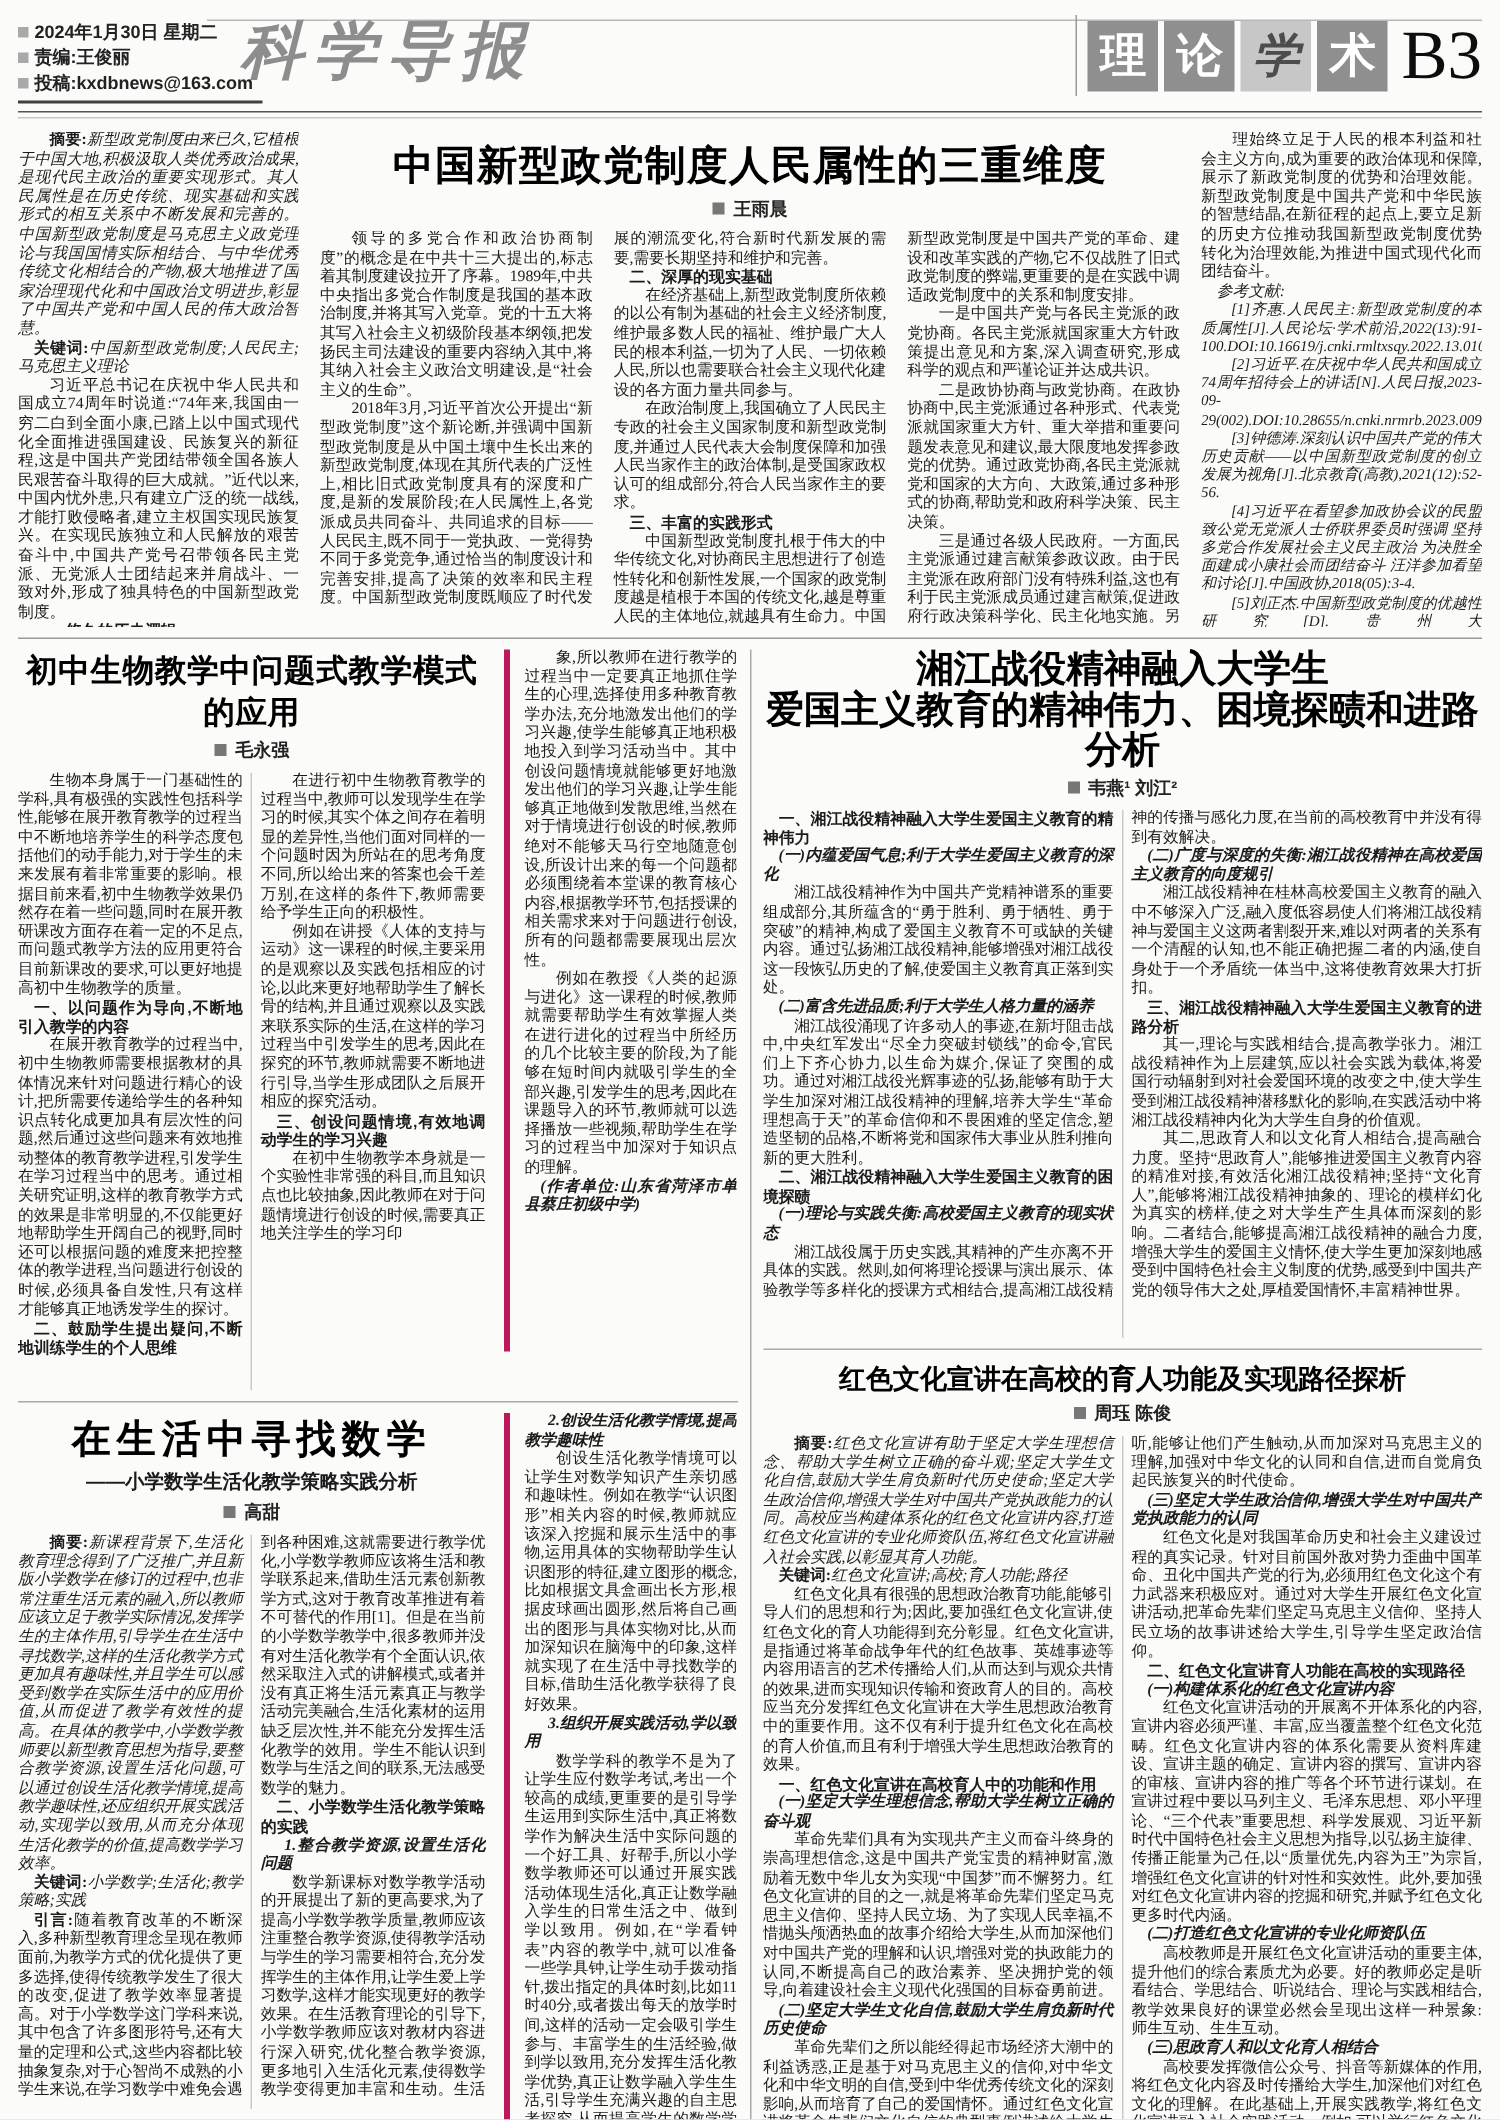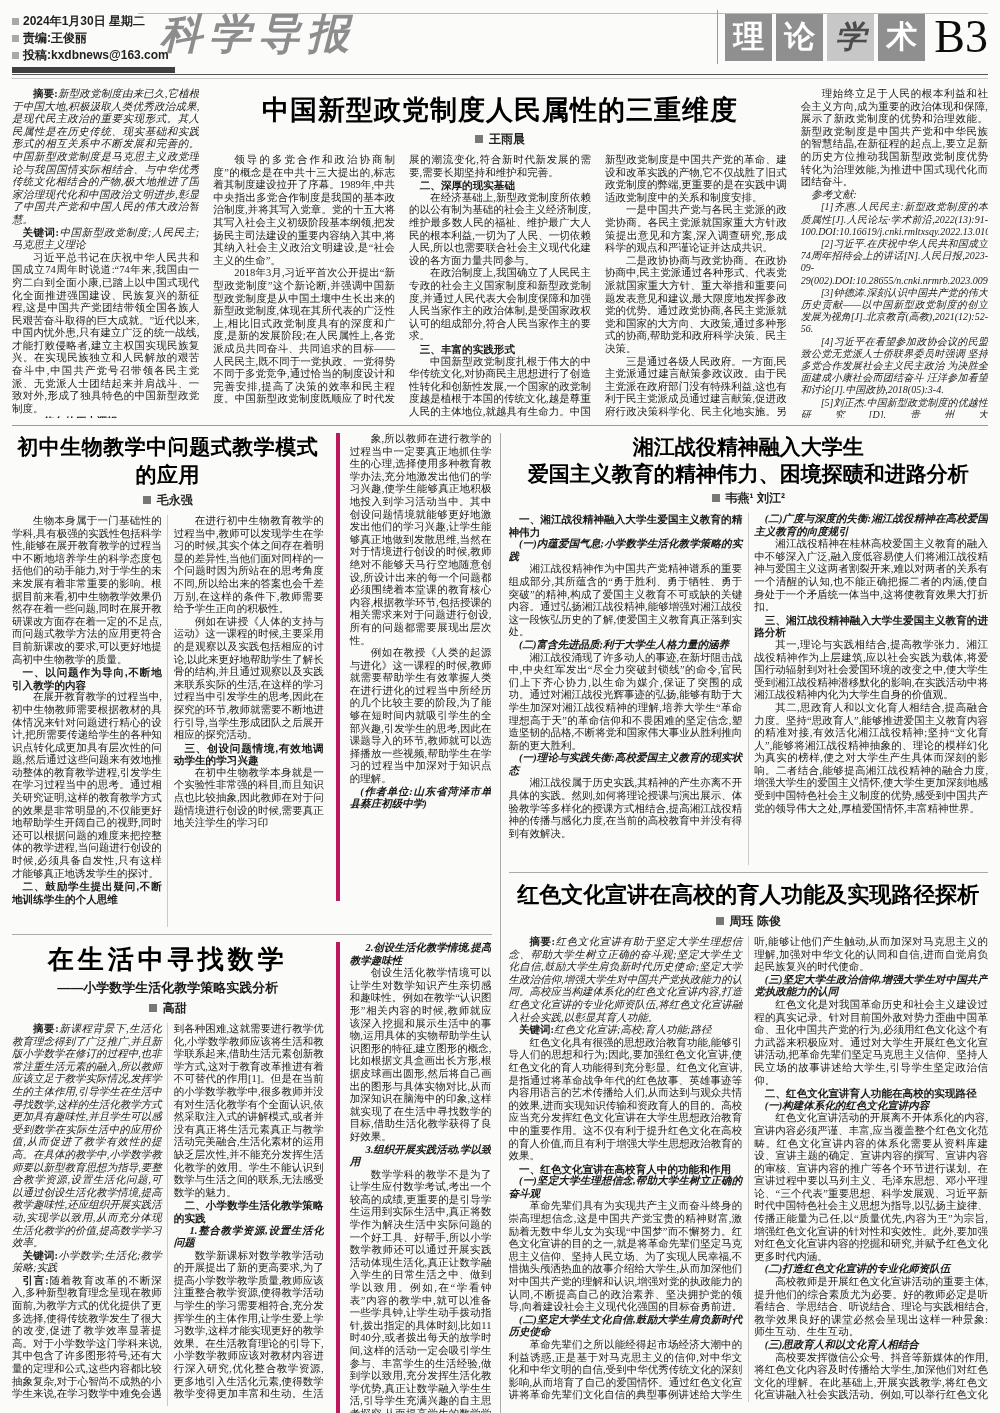--- a/index.html
+++ b/index.html
@@ -2,21 +2,21 @@
 <html><head>
 <meta charset="utf-8">
 <style>
   html,body{margin:0;padding:0;background:#d9d9d9;}
   .page{position:relative;width:1000px;height:1413px;margin:0 auto;background:#fbfbfa;
         font-family:"Liberation Serif","DejaVu Serif",serif;color:#1b1b1b;overflow:hidden;}
   
   .hdr{position:relative;height:82px;margin:0 12px;}
   .hdr-topline{position:absolute;left:126px;top:13px;right:0;border-top:1px solid #b8b8b8;}
   .hdr-info{position:absolute;left:0;top:13px;font-family:"Liberation Sans",sans-serif;
-            font-size:12px;font-weight:700;color:#222;line-height:17px;border-bottom:6px solid #404040;
+            font-size:12px;font-weight:700;color:#222;line-height:17px;border-bottom:2px solid #404040;
             padding-bottom:3px;padding-right:6px;}
   .sq{display:inline-block;width:7px;height:7px;background:#a9a9a9;margin-right:4px;}
   .masthead{position:absolute;left:148px;top:6px;font-size:42px;font-style:italic;font-weight:700;
             color:#8d8d8d;letter-spacing:7px;font-family:"Liberation Serif",serif;}
   .sec-block{position:absolute;right:0;top:10px;display:flex;align-items:center;}
   .vbar{width:1px;height:54px;background:#9a9a9a;margin-right:7px;}
   .tile{width:47px;height:47px;display:flex;align-items:center;justify-content:center;
         font-family:"Liberation Sans",sans-serif;font-weight:700;font-size:31px;margin-right:4px;}
   .tile.dark{background:#8f8f8f;color:#fff;}
   .tile.light{background:#c7c7c7;color:#4c4c4c;font-family:"Liberation Serif",serif;font-style:italic;}
@@ -58,23 +58,23 @@
   .sidecol{border-left:4px solid #be185d;padding-left:10px;overflow:hidden;}
   .a2-title{font-size:21px;letter-spacing:0.5px;}
   .flow2{columns:2;column-gap:12px;column-rule:1px solid #c9c9c9;overflow:hidden;column-fill:auto;}
   .a2 .flow2{height:412px;}
   .a2 .sidecol{height:468px;}
   .a5-title{font-size:26px;letter-spacing:4px;}
   .a5-sub{text-align:center;font-family:"Liberation Sans",sans-serif;font-weight:700;font-size:13px;margin-top:2px;}
   .a5 .flow2{height:383px;}
   .a5 .sidecol{height:478px;}
   
-  .a3-title{font-size:21px;line-height:27px;}
+  .a3-title{font-size:25px;line-height:27px;}
   .a3 .flow2{height:352px;}
-  .a4-title{font-size:22px;}
+  .a4-title{font-size:18px;}
   .a4 .flow2{height:466px;}
 </style>
 </head>
 <body>
 
 <div class="page">
 
   <div class="hdr">
     <div class="hdr-topline"></div>
     <div class="hdr-info">
@@ -185,24 +185,25 @@
 
       <div class="vsep"></div>
 
       <div class="stack">
         <div class="a3">
           <div class="title a3-title">湘江战役精神融入大学生</div>
           <div class="title a3-title">爱国主义教育的精神伟力、困境探赜和进路分析</div>
           <div class="byline"><span class="bsq"></span><span>韦燕¹ 刘江²</span></div>
           <div class="flow2">
               <p class="t-h">一、湘江战役精神融入大学生爱国主义教育的精神伟力</p>
-              <p class="t-h2">(一)内蕴爱国气息;小学数学生活化教学策略的实践</p>
+              <p class="t-h2">(一)内蕴爱国气息;利于大学生爱国主义教育的深化</p>
               <p class="t-p">湘江战役精神作为中国共产党精神谱系的重要组成部分,其所蕴含的“勇于胜利、勇于牺牲、勇于突破”的精神,构成了爱国主义教育不可或缺的关键内容。通过弘扬湘江战役精神,能够增强对湘江战役这一段恢弘历史的了解,使爱国主义教育真正落到实处。</p>
               <p class="t-h2">(二)富含先进品质;利于大学生人格力量的涵养</p>
               <p class="t-p">湘江战役涌现了许多动人的事迹,在新圩阻击战中,中央红军发出“尽全力突破封锁线”的命令,官民们上下齐心协力,以生命为媒介,保证了突围的成功。通过对湘江战役光辉事迹的弘扬,能够有助于大学生加深对湘江战役精神的理解,培养大学生“革命理想高于天”的革命信仰和不畏困难的坚定信念,塑造坚韧的品格,不断将党和国家伟大事业从胜利推向新的更大胜利。</p>
+              <p class="t-h">二、湘江战役精神融入大学生爱国主义教育的困境探赜</p>
               <p class="t-h2">(一)理论与实践失衡:高校爱国主义教育的现实状态</p>
               <p class="t-p">湘江战役属于历史实践,其精神的产生亦离不开具体的实践。然则,如何将理论授课与演出展示、体验教学等多样化的授课方式相结合,提高湘江战役精神的传播与感化力度,在当前的高校教育中并没有得到有效解决。</p>
               <p class="t-h2">(二)广度与深度的失衡:湘江战役精神在高校爱国主义教育的向度规引</p>
               <p class="t-p">湘江战役精神在桂林高校爱国主义教育的融入中不够深入广泛,融入度低容易使人们将湘江战役精神与爱国主义这两者割裂开来,难以对两者的关系有一个清醒的认知,也不能正确把握二者的内涵,使自身处于一个矛盾统一体当中,这将使教育效果大打折扣。</p>
               <p class="t-h">三、湘江战役精神融入大学生爱国主义教育的进路分析</p>
               <p class="t-p">其一,理论与实践相结合,提高教学张力。湘江战役精神作为上层建筑,应以社会实践为载体,将爱国行动辐射到对社会爱国环境的改变之中,使大学生受到湘江战役精神潜移默化的影响,在实践活动中将湘江战役精神内化为大学生自身的价值观。</p>
               <p class="t-p">其二,思政育人和以文化育人相结合,提高融合力度。坚持“思政育人”,能够推进爱国主义教育内容的精准对接,有效活化湘江战役精神;坚持“文化育人”,能够将湘江战役精神抽象的、理论的模样幻化为真实的榜样,使之对大学生产生具体而深刻的影响。二者结合,能够提高湘江战役精神的融合力度,增强大学生的爱国主义情怀,使大学生更加深刻地感受到中国特色社会主义制度的优势,感受到中国共产党的领导伟大之处,厚植爱国情怀,丰富精神世界。</p>
             </div>
         </div>
 

